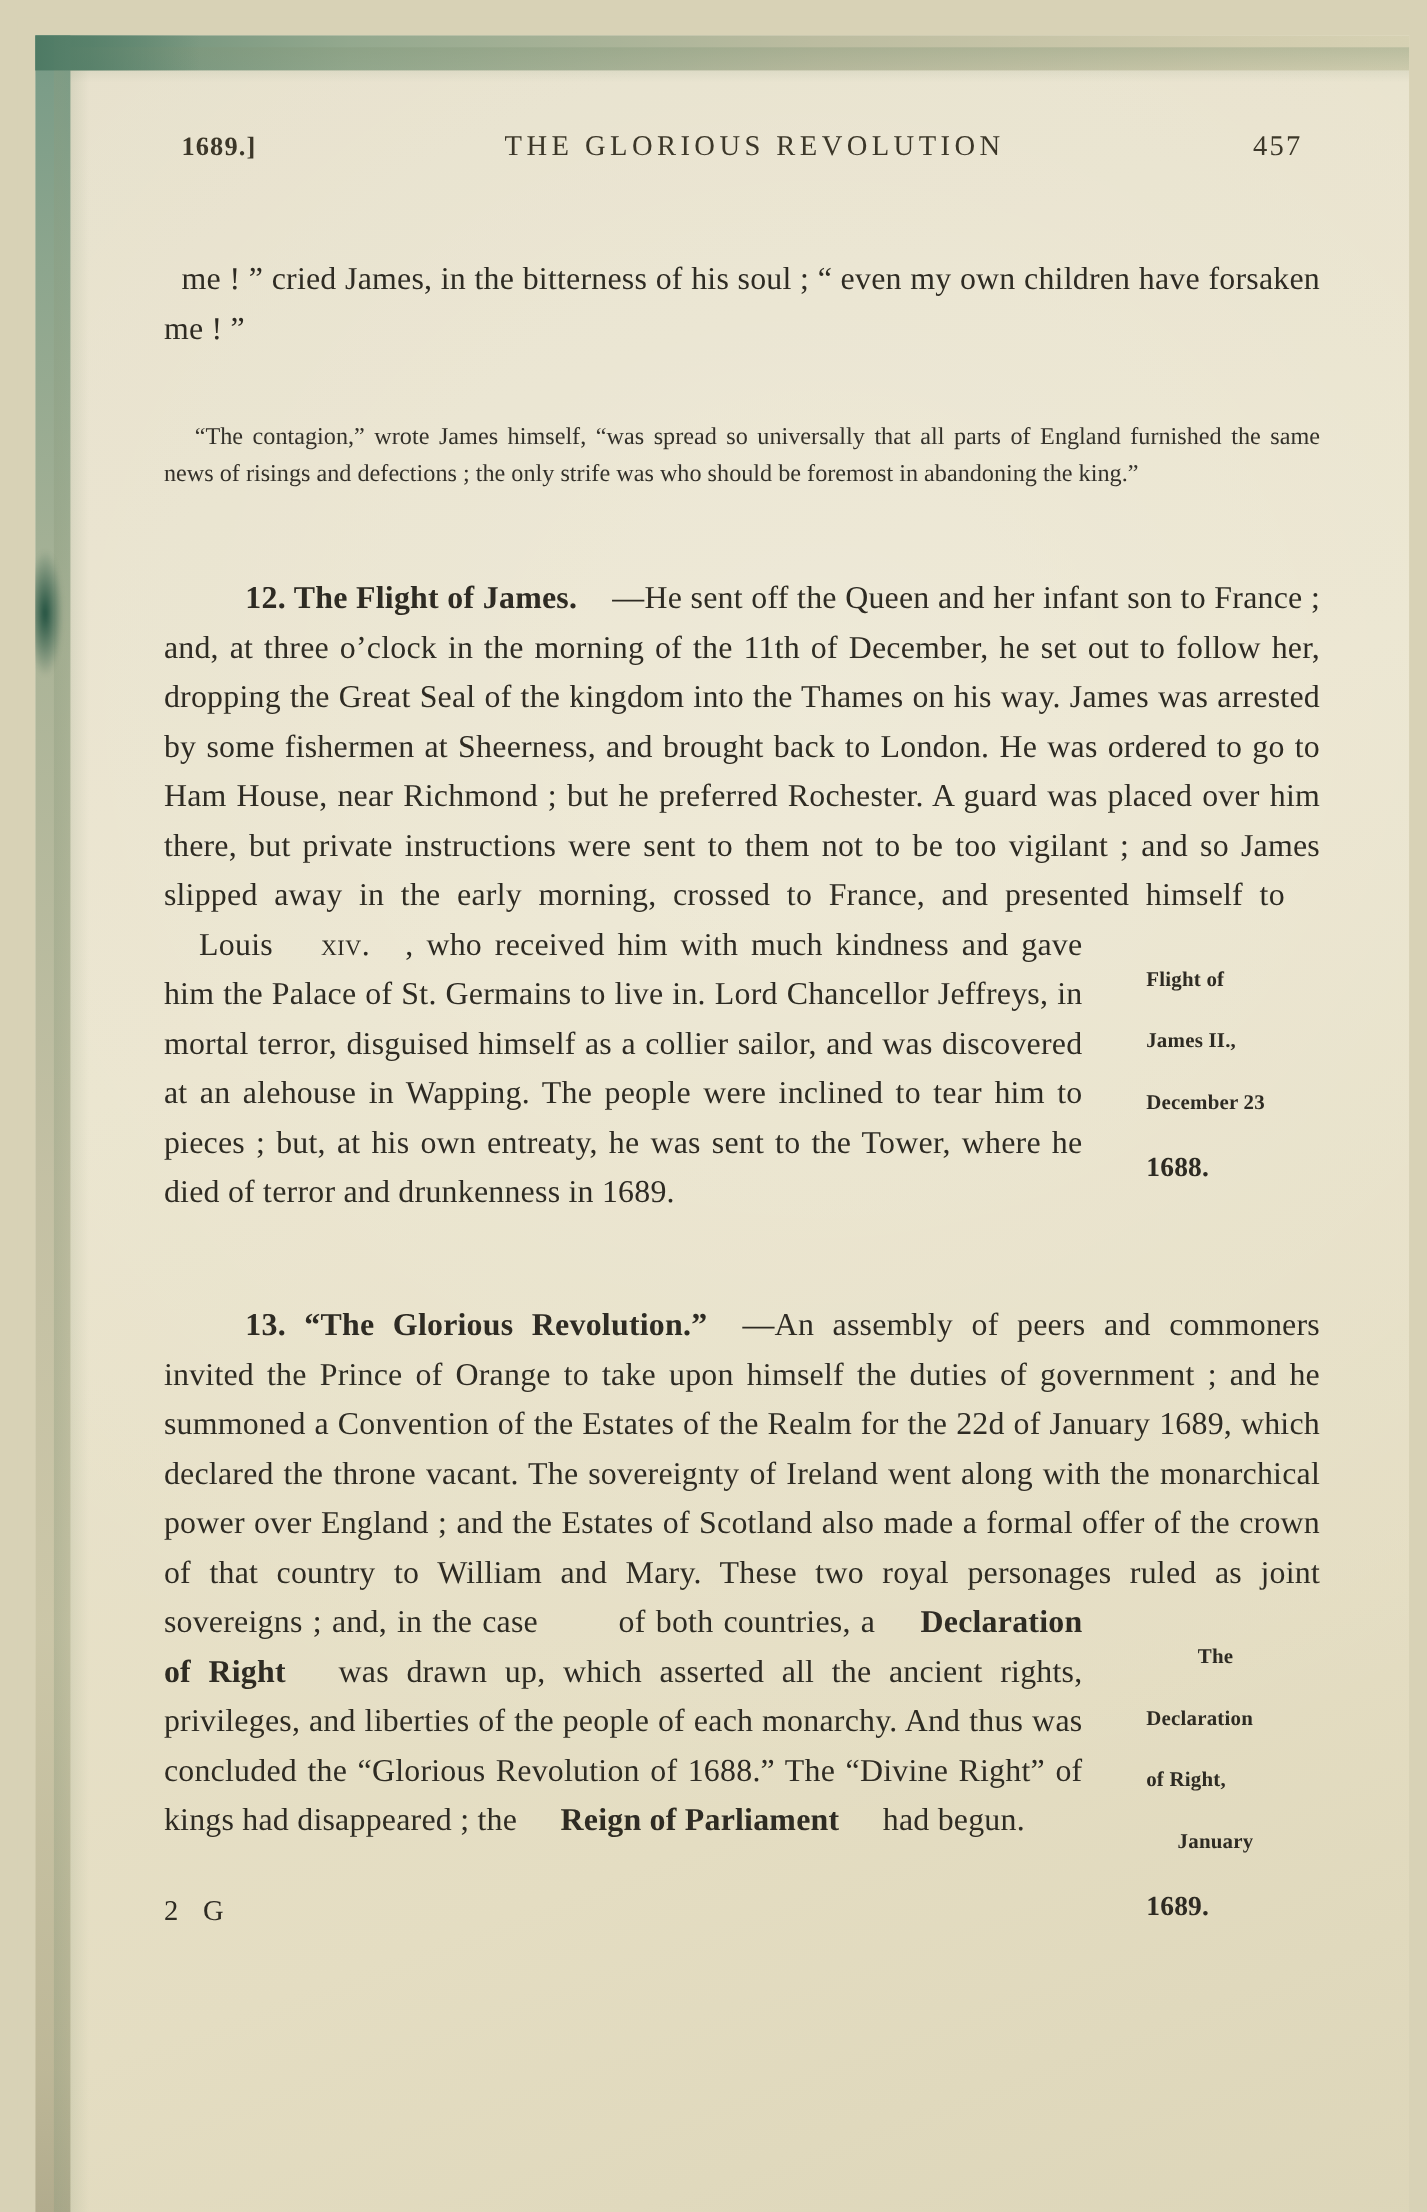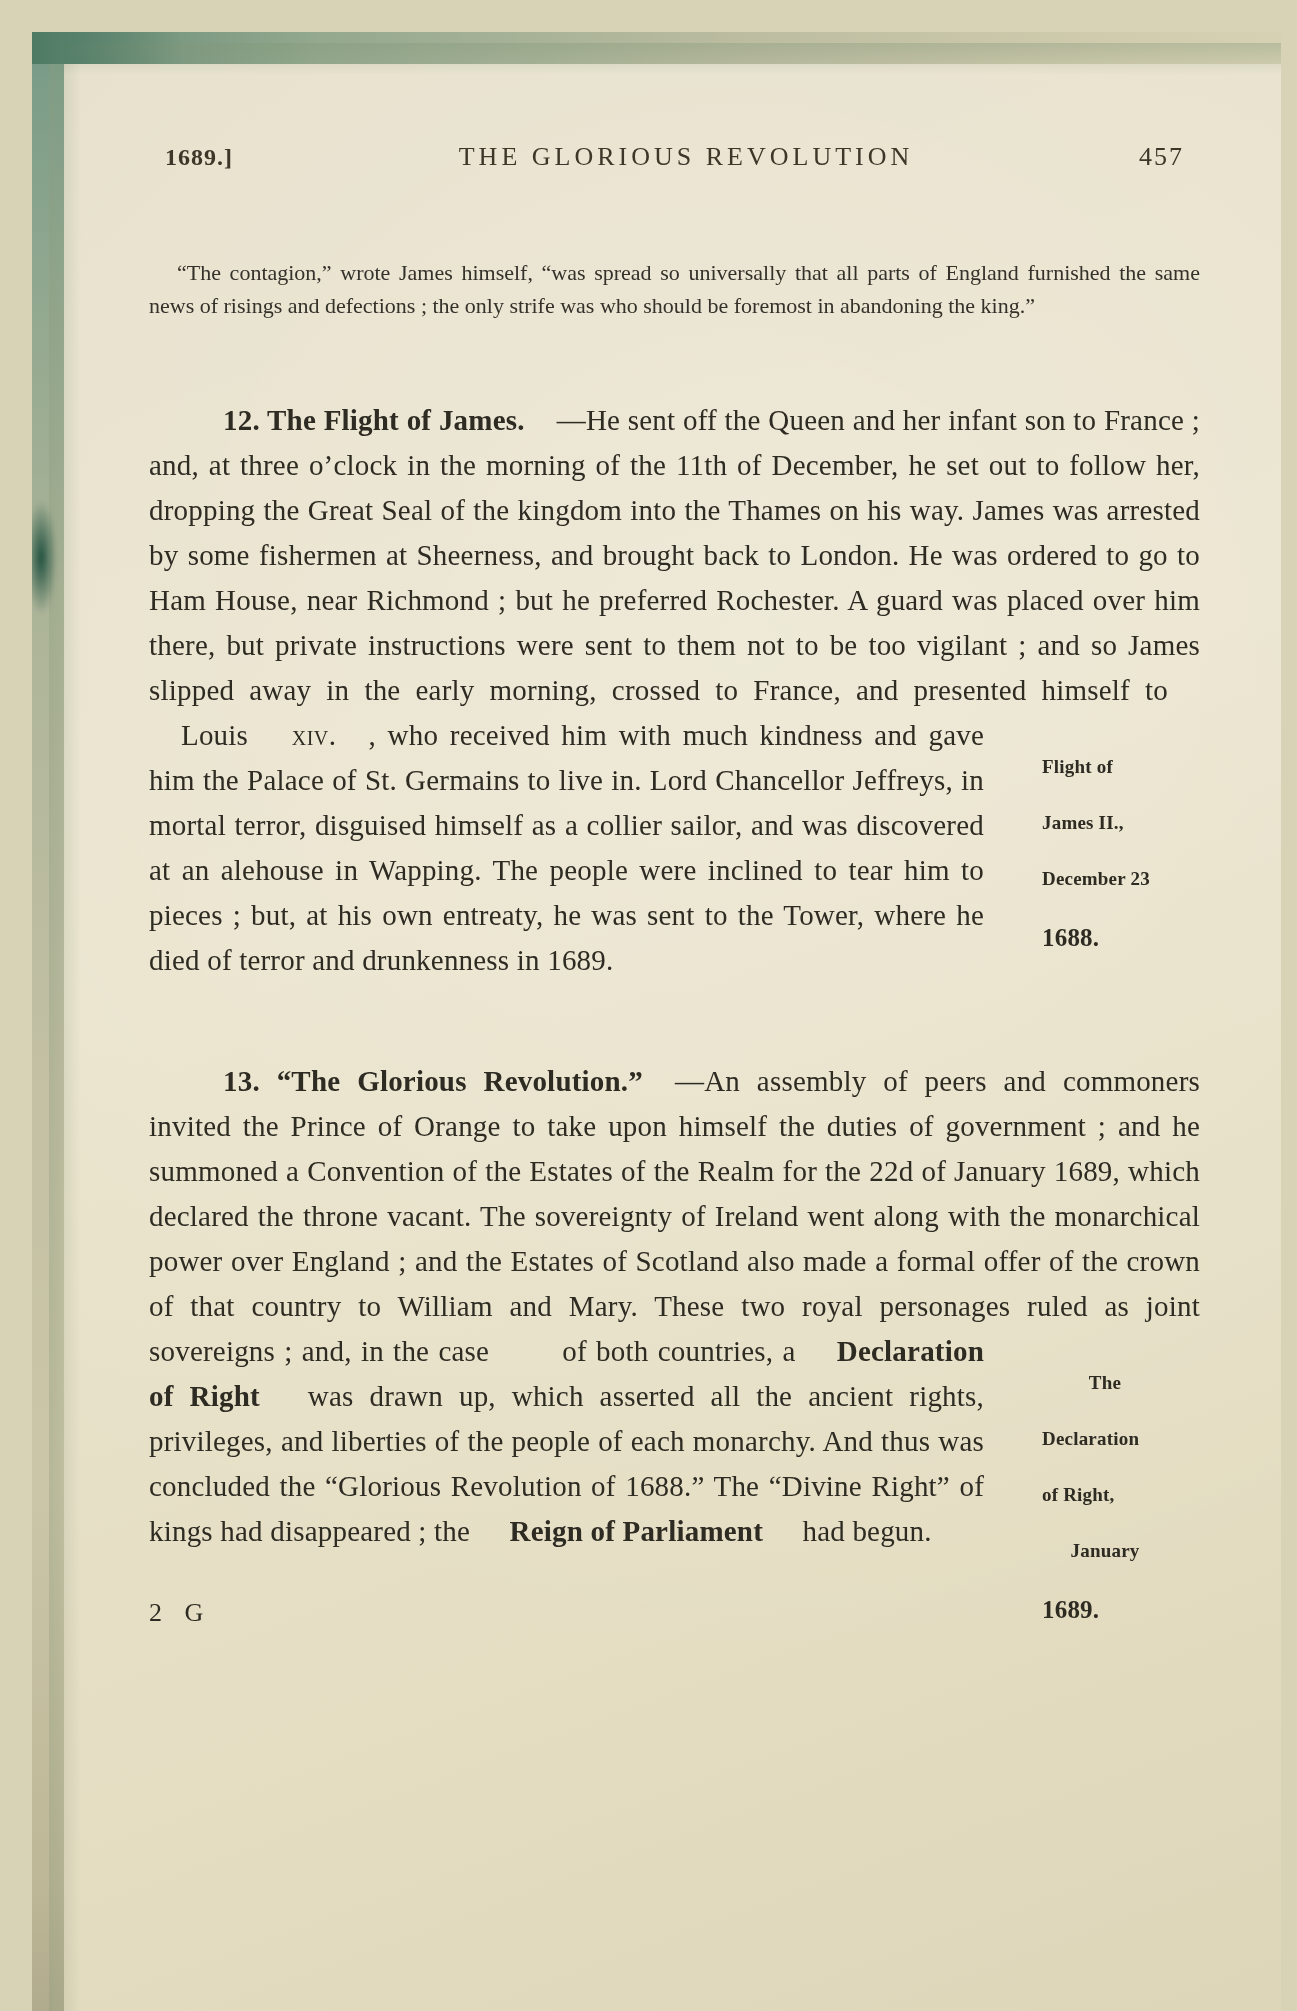--- a/index.html
+++ b/index.html
@@ -44,21 +44,21 @@
     background:radial-gradient(closest-side,#1e4f3e, rgba(30,79,62,0));
     filter:blur(2px);
   }
   
   .content { position:absolute; left:85px; top:38px; width:1115px; }
   .header {
     display:flex; justify-content:space-between; align-items:baseline;
     font-size:26px; color:#3c3729; margin-bottom:36px;
   }
   .header .folio-year { font-weight:bold; font-size:24px; letter-spacing:1px; }
-  .header .title { letter-spacing:4px;margin-top:24px; }
+  .header .title { letter-spacing:4px; }
   .header .page-num { font-size:26px; letter-spacing:2px; }
 
   p.main { font-size:29px; line-height:45px; text-align:justify; letter-spacing:0.2px; }
   p.section { margin-top:44px; text-indent:42px; }
   .quote {
     font-size:22px; line-height:33px; text-align:justify;
     margin-top:26px; text-indent:12px; color:#34312a;
   }
   .b { font-weight:bold; }
   .sc { font-variant:small-caps; letter-spacing:0.5px; }
@@ -87,20 +87,21 @@
   <div class="scan-stain"></div>
 
   <div class="content">
 
     <div class="header">
       <span class="folio-year">1689.]</span>
       <span class="title">THE GLORIOUS REVOLUTION</span>
       <span class="page-num">457</span>
     </div>
 
+    <p class="main"><span>me ! ” cried James, in the bitterness of his soul ; “ even my own children have forsaken me ! ”</span></p>
 
     <p class="quote"><span>“The contagion,” wrote James himself, “was spread so universally that all parts of England furnished the same news of risings and defections ; the only strife was who should be foremost in abandoning the king.”</span></p>
 
     <p class="main section">
       <span><span class="b">12. The Flight of James.</span><span>—He sent off the Queen and her infant son to France ; and, at three o’clock in the morning of the 11th of December, he set out to follow her, dropping the Great Seal of the kingdom into the Thames on his way. James was arrested by some fishermen at Sheerness, and brought back to London. He was ordered to go to Ham House, near Richmond ; but he preferred Rochester. A guard was placed over him there, but private instructions were sent to them not to be too vigilant ; and so James slipped away in the early morning, crossed to France, and presented himself to </span></span><span class="margin-note">
           <span class="nl">Flight of</span>
           <span class="nl">James II.,</span>
           <span class="nl">December 23</span>
           <span class="nl year">1688.</span>
         </span><span><span>Louis </span><span class="sc">xiv.</span><span>, who received him with much kindness and gave him the Palace of St. Germains to live in. Lord Chancellor Jeffreys, in mortal terror, disguised himself as a collier sailor, and was discovered at an alehouse in Wapping. The people were inclined to tear him to pieces ; but, at his own entreaty, he was sent to the Tower, where he died of terror and drunkenness in 1689.</span></span>

